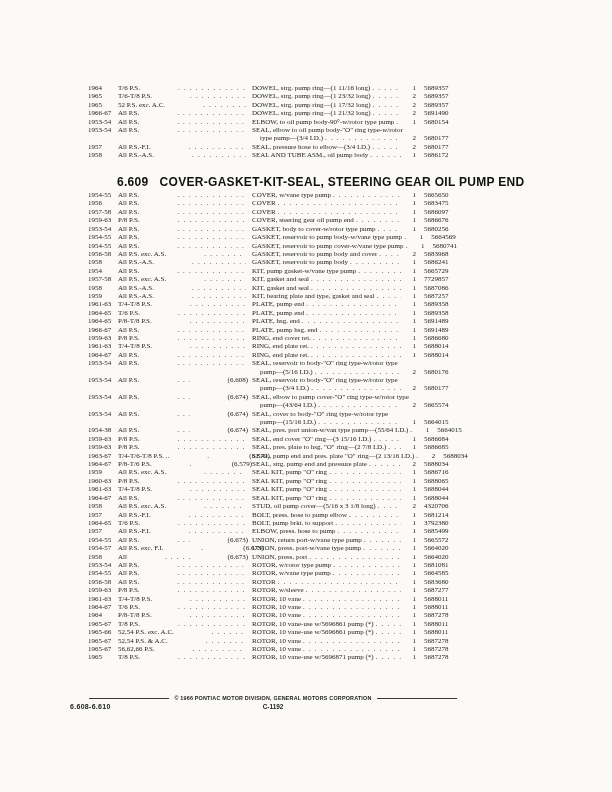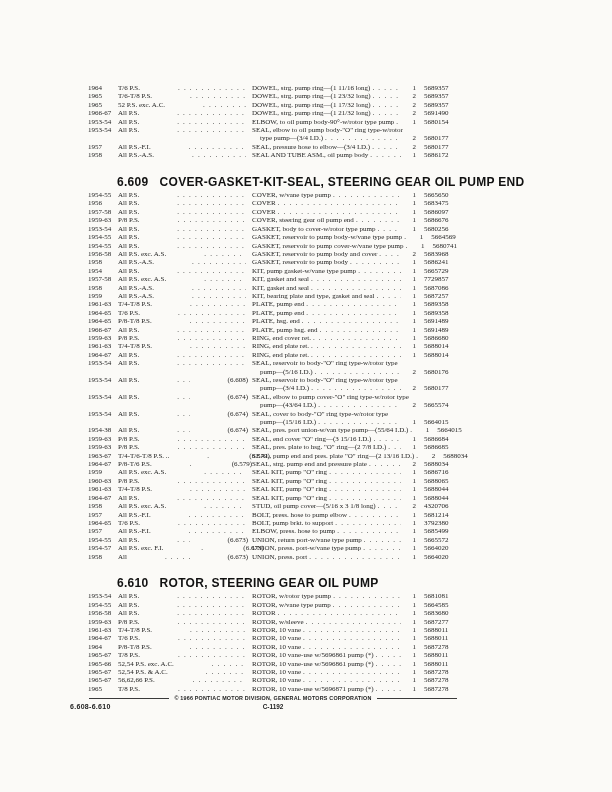--- a/index.html
+++ b/index.html
@@ -912,21 +912,20 @@
                   <span class="dots"></span>
                   <span class="c-qty">1</span>
                   <span class="c-part">5664020</span>
                 </span>
               </span>
             </div>
           </div>
         </div>
       </div>
       <div class="section">
-        <div class="sec-head"><span class="num">6.610</span><span class="ttl">ROTOR, STEERING GEAR OIL PUMP</span></div>
         <div class="rows">
           <div class="row">
             <div class="line">
               <span class="c-year">1953-54</span>
               <span class="c-app">
                 <span class="t">All P.S.</span>
                 <span class="dots"></span>
               </span>
               <span class="c-main">
                 <span class="l">

